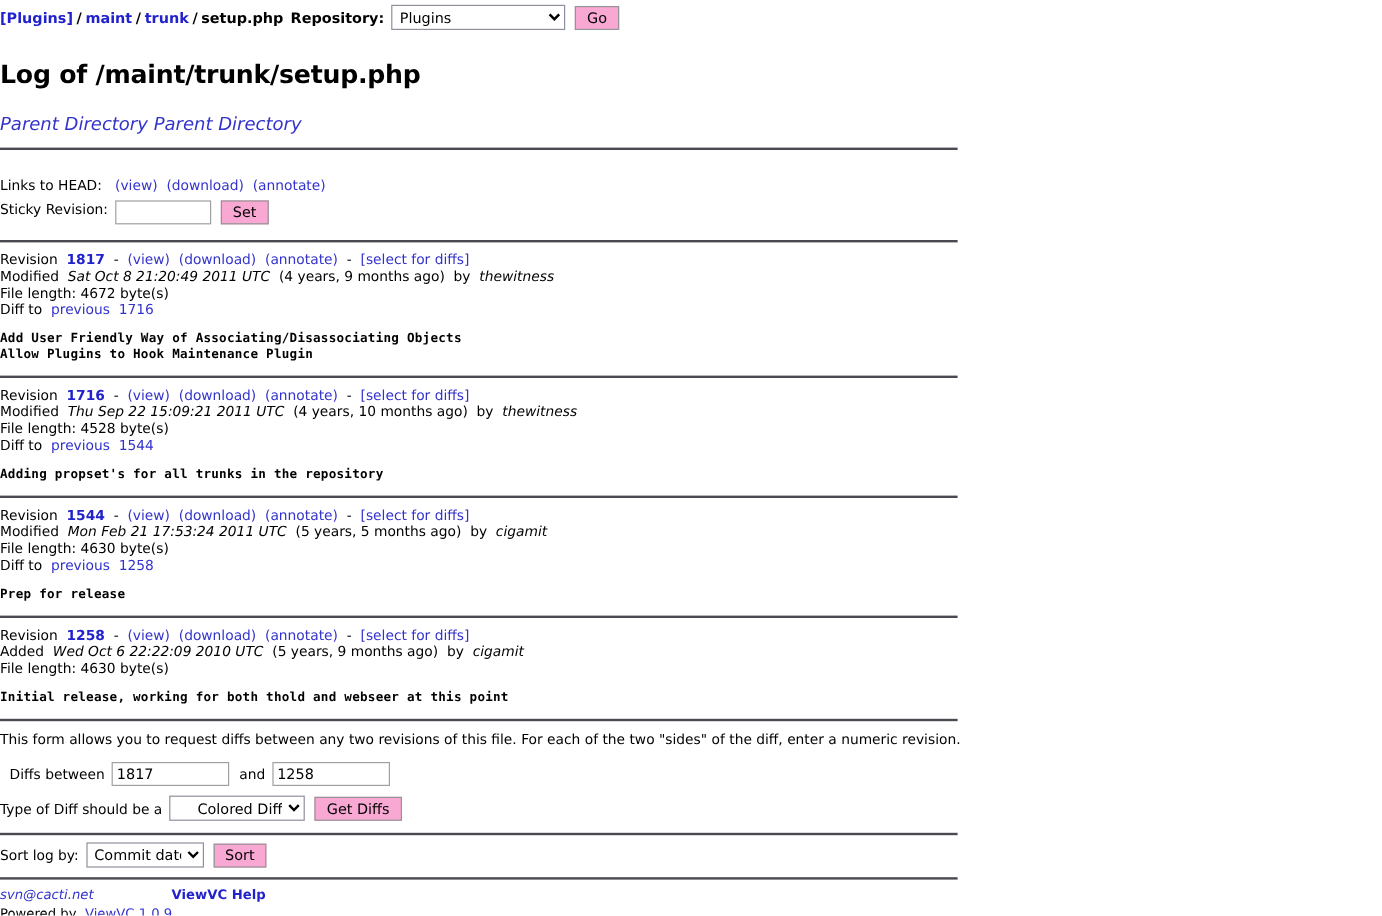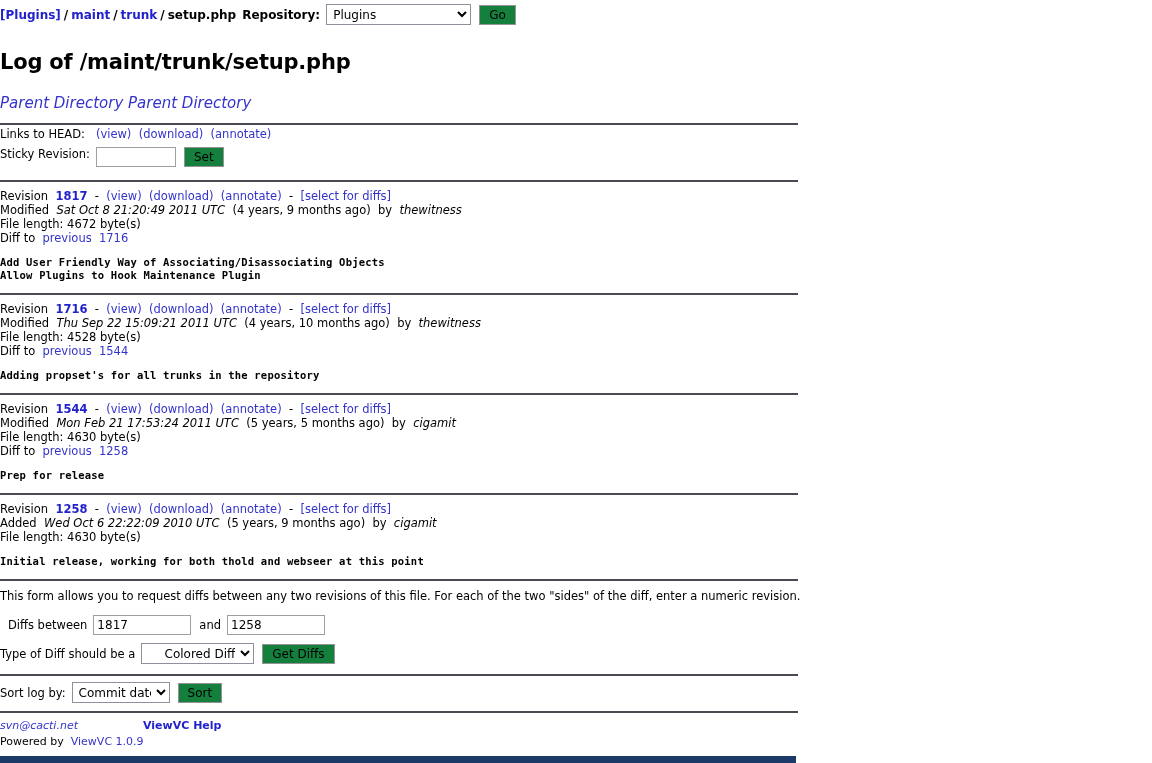--- a/index.html
+++ b/index.html
@@ -64,21 +64,21 @@
     color: #000;
     height: 21px;
     box-sizing: border-box;
   }
   button.vc-btn, .vc-btn {
     font-family: "DejaVu Sans", "Liberation Sans", sans-serif;
     font-size: 12px;
     margin-left: 8px;
     padding: 1px 9px;
     border: 1px solid #949494;
-    background: #15803d;
+    background: #f9a8d4;
     color: #000;
     height: 20px;
     box-sizing: border-box;
     cursor: pointer;
   }
   input.vc-text {
     font-family: "DejaVu Sans", "Liberation Sans", sans-serif;
     font-size: 12px;
     border: 1px solid #a0a0a0;
     background: #ffffff;
@@ -102,21 +102,21 @@
   .parent-row .lnk { color: #3333cc; }
   
   .block {
     margin: 0 0 0 2px;
   }
   .line {
     line-height: 14px;
     font-size: 11.5px;
     white-space: nowrap;
   }
-  .head-links { padding-top: 2px; }
+  .head-links { padding-top: 22px; }
   .sticky-row {
     display: flex;
     align-items: flex-start;
     padding-top: 6px;
   }
   .sticky-row .label { margin-right: 6px; font-size: 11.5px; }
   
   .rev {
     margin: 0 0 0 2px;
     padding-top: 7px;

